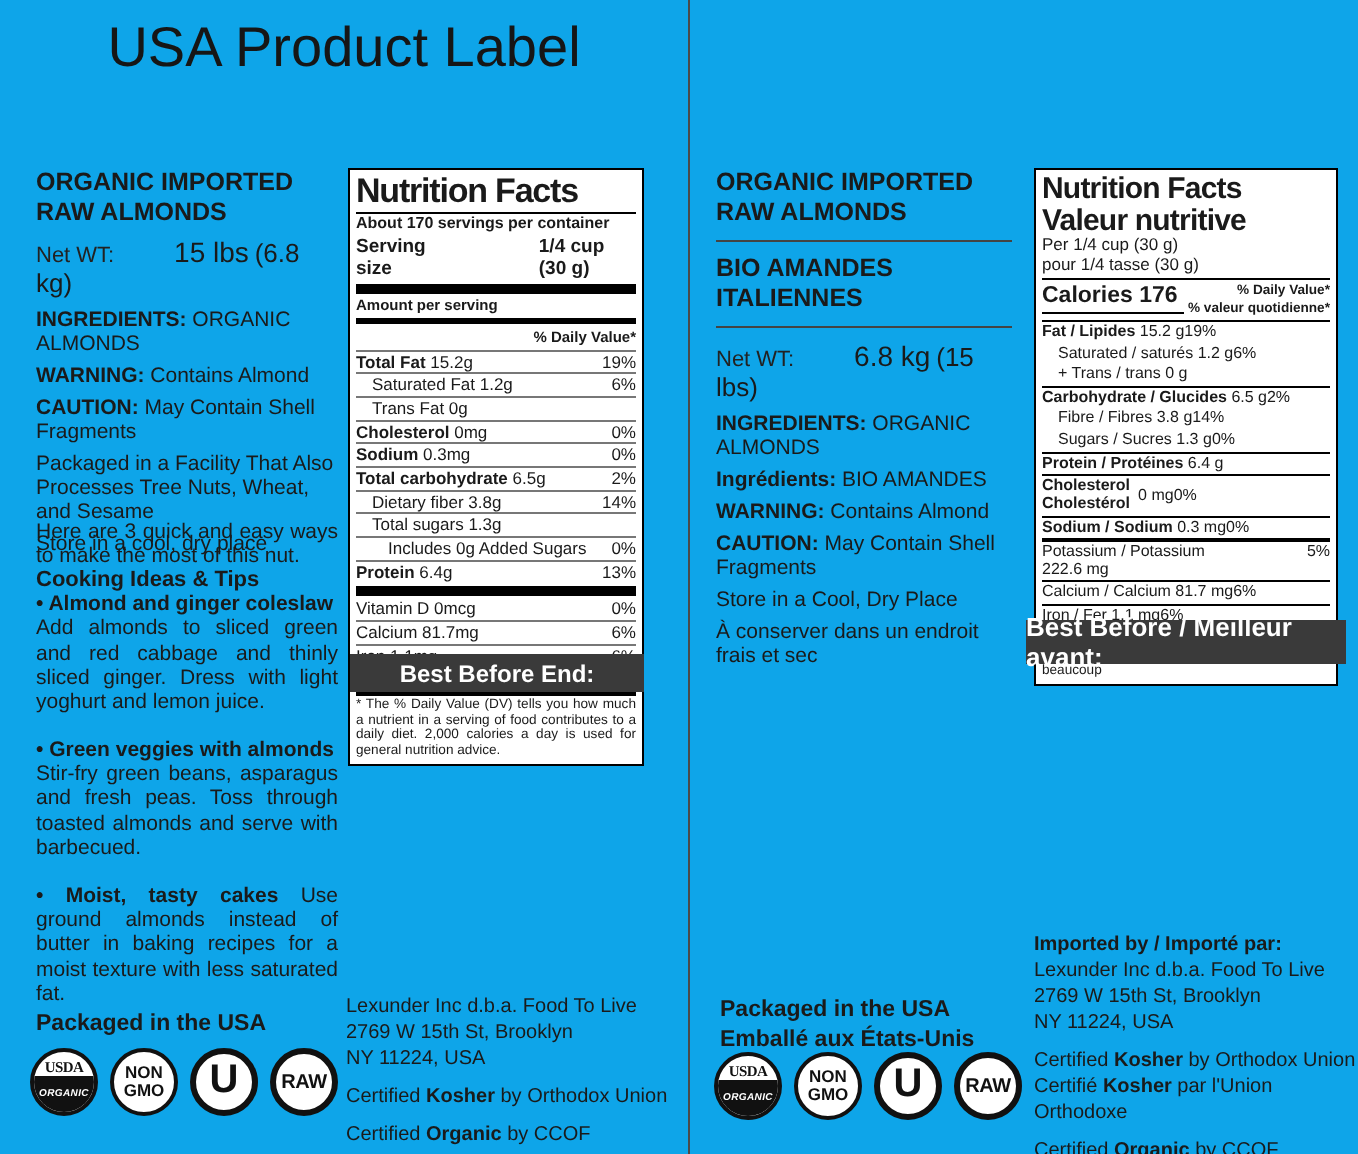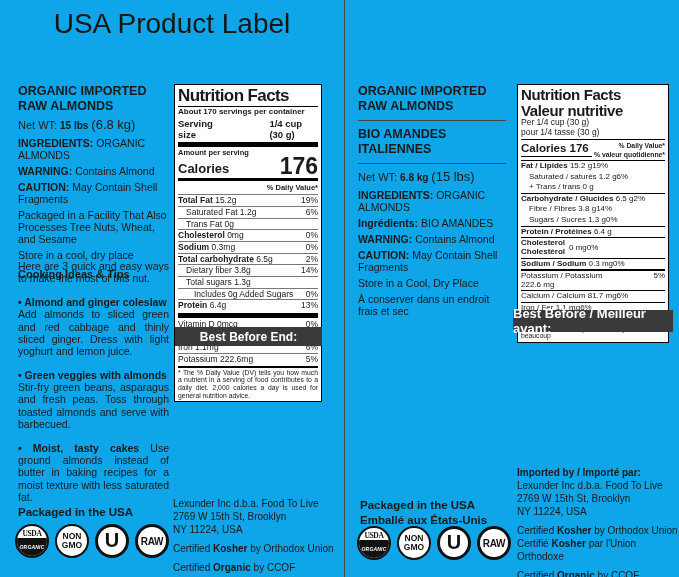--- a/index.html
+++ b/index.html
@@ -11,21 +11,21 @@
   .panel-usa{left:0;width:344px;}
   .panel-canada{left:345px;width:334px;}
   .big-title{top:8px;left:0;width:100%;text-align:center;font-size:28px;color:#161616;}
 
   
   .info{font-size:10.5px;line-height:1.15;}
   .info p{margin:0 0 4px 0;}
   .prod-name{font-size:12.5px;font-weight:bold;line-height:1.2;margin:0 0 4px 0;}
   .netwt{margin:0 0 4px 0;}
   .netwt .lbl{font-size:11px;color:#222;}
-  .netwt .val{font-size:10px;font-weight:bold;}
+  .netwt .val{font-size:14px;font-weight:normal;margin-left:27px;}
   .netwt .alt{font-size:13px;}
   .hrline{border:0;border-top:1px solid #444;margin:6px 0;}
   .tips{font-size:10.5px;line-height:1.18;text-align:justify;}
   .tips-heading{font-weight:bold;font-size:11px;margin:0;}
   .tips p{margin:0 0 11px 0;}
   .tip-title-block{font-weight:bold;display:block;text-align:left;}
 
   
   .nf{box-sizing:border-box;border:1.5px solid #000;background:#fff;padding:2px 3px;}
   .us-nf{left:174px;top:84px;width:148px;}
@@ -112,24 +112,20 @@
 
     <div class="abs nf us-nf">
       <div class="nf-title">Nutrition Facts</div>
       <div class="nf-serv">About 170 servings per container</div>
       <div class="nf-ss">
           <span>Serving size</span>
           <span>1/4 cup (30 g)</span>
         </div>
       <div class="bar-thick"></div>
       <div class="nf-aps">Amount per serving</div>
-      <div class="nf-cal">
-          <span class="nf-cal-l">Calories</span>
-          <span class="nf-cal-v">176</span>
-        </div>
       <div class="bar-med"></div>
       <div class="nf-dv">% Daily Value*</div>
       <div class="nrow">
           <span><b>Total Fat</b><span> 15.2g</span></span>
           <span>19%</span>
         </div>
       <div class="nrow">
           <span class="ind1">Saturated Fat 1.2g</span>
           <span>6%</span>
         </div>

